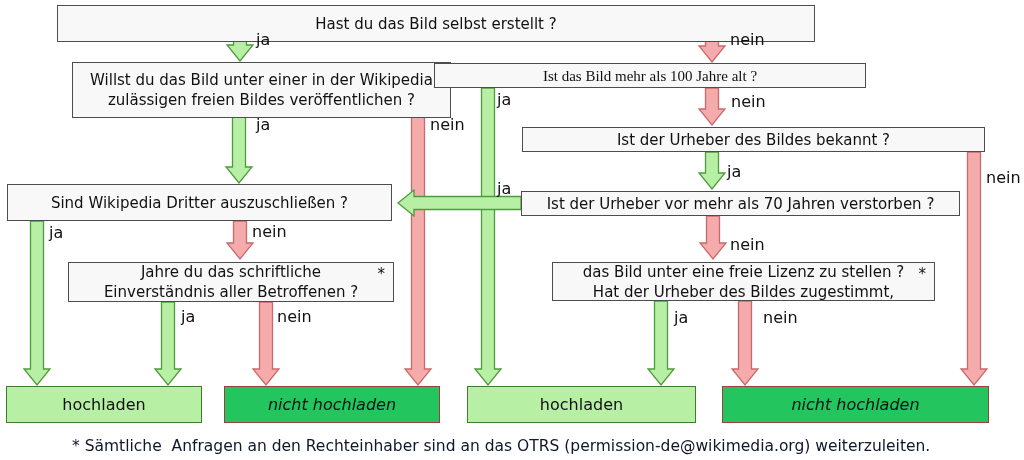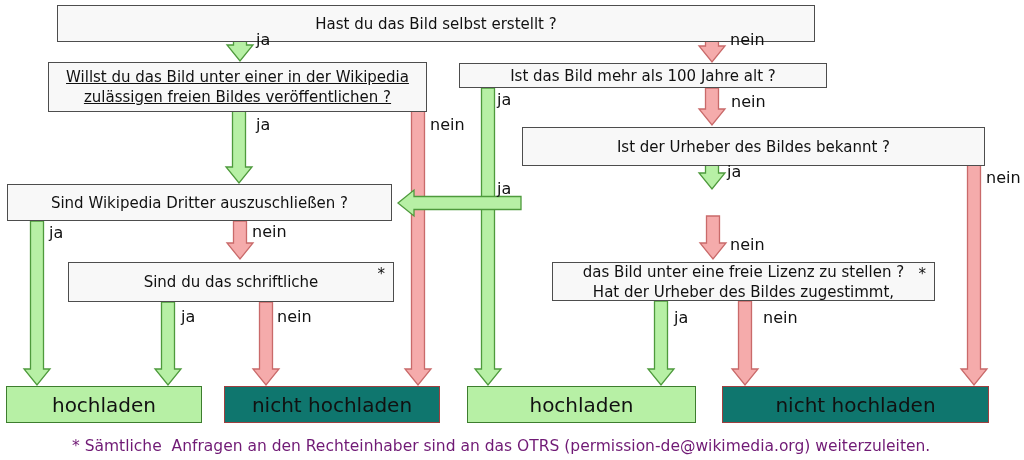--- a/index.html
+++ b/index.html
@@ -39,53 +39,53 @@
     position: absolute;
     top: 1px;
     right: 8px;
     font-size: 15px;
   }
   .result {
     position: absolute;
     z-index: 2;
     box-sizing: border-box;
     color: #111111;
-    font-size: 20px;
+    font-size: 16px;
     display: flex;
     align-items: center;
     justify-content: center;
     white-space: nowrap;
   }
   .result.yes  { background: #b7f0a5; border: 1.5px solid #3d7d2e; }
-  .result.no   { background: #0f766e; border: 1.5px solid #9e3f3f; }
+  .result.no   { background: #22c55e; border: 1.5px solid #9e3f3f; font-style: italic; }
   .lbl {
     position: absolute;
     z-index: 3;
     font-size: 16px;
     line-height: 16px;
     color: #111111;
     white-space: nowrap;
   }
   .footer {
     position: absolute;
     z-index: 2;
     left: 72px;
     top: 437px;
     font-size: 15.5px;
-    color: #701a75;
+    color: #0f172a;
     white-space: pre;
   }
   .arrow-yes { fill: #b7f0a5; stroke: #4e9a3c; stroke-width: 1.3; }
   .arrow-no  { fill: #f5abab; stroke: #c96a6a; stroke-width: 1.3; }
 
   
   #q1 { left: 57px;  top: 5px;   width: 758px; height: 37px; }
-  #q2 { left: 48px;  top: 62px;  width: 379px; height: 50px; text-decoration: underline; }
-  #q3 { left: 459px; top: 63px;  width: 368px; height: 25px; }
-  #q4 { left: 522px; top: 127px; width: 463px; height: 39px; }
+  #q2 { left: 72px;  top: 62px;  width: 379px; height: 56px; }
+  #q3 { left: 434px; top: 63px;  width: 432px; height: 25px; font-family: Liberation Serif, serif; }
+  #q4 { left: 522px; top: 127px; width: 463px; height: 25px; }
   #q5 { left: 521px; top: 191px; width: 439px; height: 25px; }
   #q6 { left: 7px;   top: 184px; width: 385px; height: 37px; }
   #q7 { left: 68px;  top: 262px; width: 326px; height: 40px; }
   #q8 { left: 552px; top: 262px; width: 383px; height: 39px; }
 
   
   #r1 { left: 6px;   top: 386px; width: 196px; height: 37px; }
   #r2 { left: 224px; top: 386px; width: 216px; height: 37px; }
   #r3 { left: 467px; top: 386px; width: 229px; height: 37px; }
   #r4 { left: 722px; top: 386px; width: 267px; height: 37px; }
@@ -145,28 +145,32 @@
   </div>
 
   <div class="qbox" id="q3">
     <span>Ist das Bild mehr als 100 Jahre alt ?</span>
   </div>
 
   <div class="qbox" id="q4">
     <span>Ist der Urheber des Bildes bekannt ?</span>
   </div>
 
+  <div class="qbox" id="q5">
+    <span>Ist der Urheber vor mehr als 70 Jahren verstorben ?</span>
+  </div>
 
   <div class="qbox" id="q6">
     <span>Sind Wikipedia Dritter auszuschließen ?</span>
   </div>
 
   <div class="qbox" id="q7">
     <span class="fnmark">*</span>
-    <span>Sind du das schriftliche</span>
+    <span>Jahre du das schriftliche</span>
+    <span>Einverständnis aller Betroffenen ?</span>
   </div>
 
   <div class="qbox" id="q8">
     <span class="fnmark">*</span>
     <span>das Bild unter eine freie Lizenz zu stellen ?</span>
     <span>Hat der Urheber des Bildes zugestimmt,</span>
   </div>
 
   <div class="result yes" id="r1">
     <span>hochladen</span>

